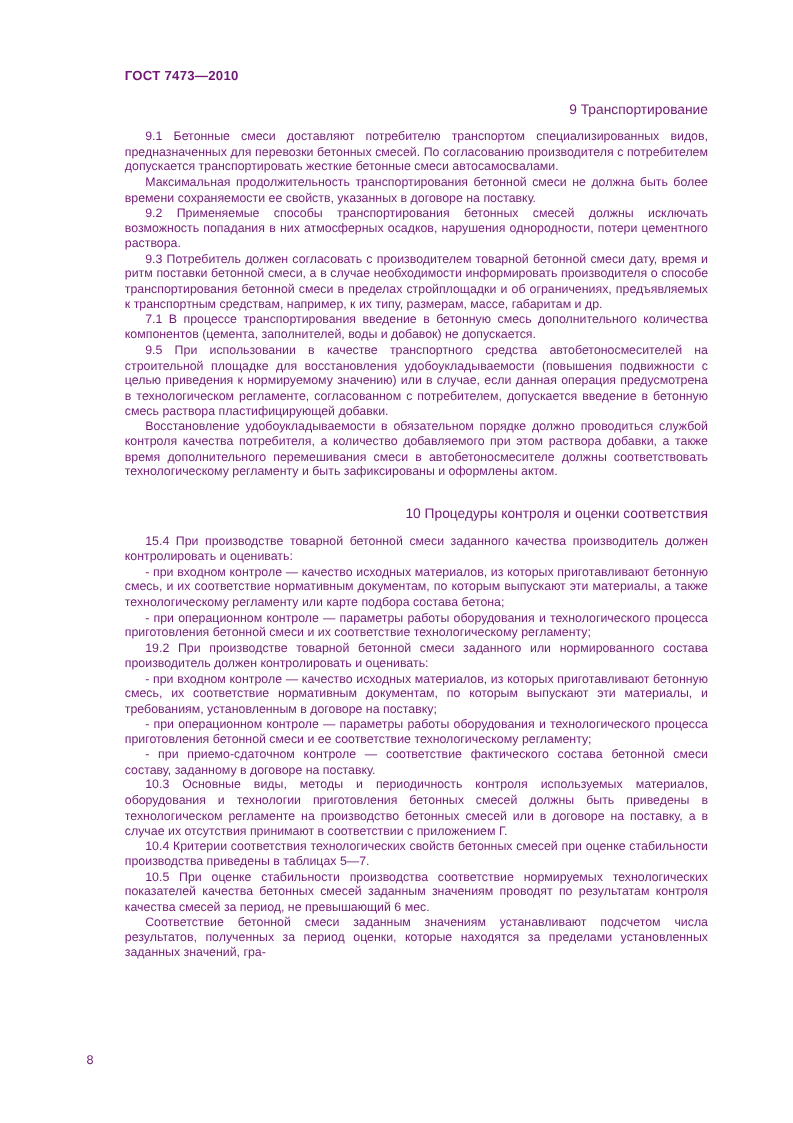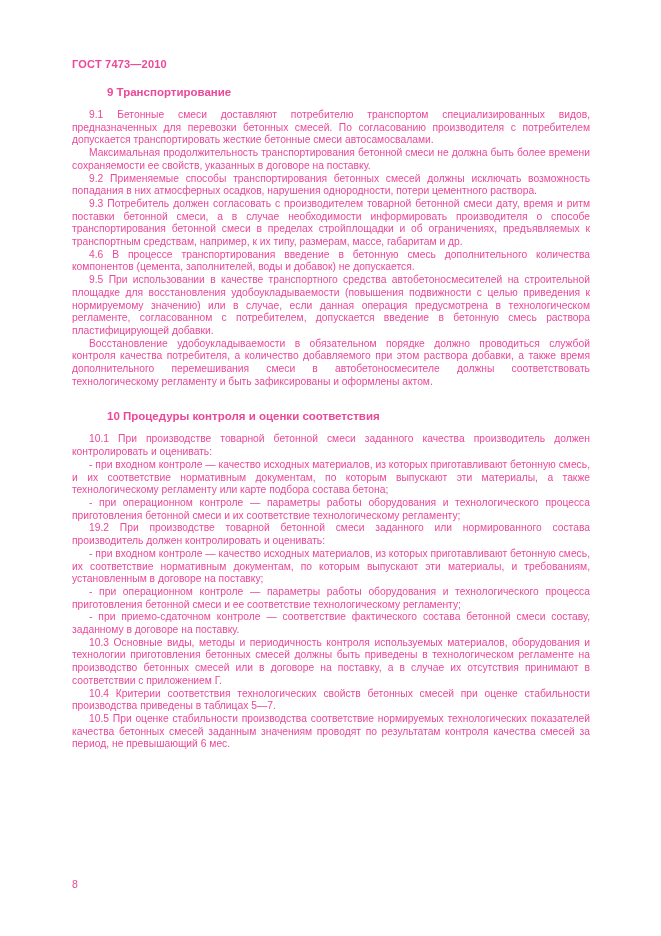--- a/index.html
+++ b/index.html
@@ -6,35 +6,36 @@
     margin: 0;
     padding: 0;
     background: #ffffff;
   }
   .page {
     position: relative;
     width: 661px;
     height: 936px;
     background: #ffffff;
     box-sizing: border-box;
-    padding: 58px 71px 0 72px;
+    padding: 58px 71px 0 104px;
     font-family: "Liberation Sans", sans-serif;
-    color: #ec4899;
+    color: #701a75;
     overflow: hidden;
   }
   .doc-header {
     font-size: 11px;
     font-weight: bold;
     letter-spacing: 0.2px;
     margin: 0 0 16px 0;
   }
   .section-heading {
     font-size: 11.5px;
-    font-weight: bold;
+    font-weight: normal;
     margin: 22px 0 11px 35px;
+    text-align: right;
   }
   .section-heading.first {
     margin-top: 0;
   }
   p.body-par {
     font-size: 10.3px;
     line-height: 12.7px;
     text-align: justify;
     text-indent: 17px;
     margin: 0;
@@ -52,32 +53,33 @@
 <div class="page">
 
   <div class="doc-header">ГОСТ 7473—2010</div>
 
   <h2 class="section-heading first">9  Транспортирование</h2>
 
   <p class="body-par">9.1  Бетонные смеси доставляют потребителю транспортом специализированных видов, предназначенных для перевозки бетонных смесей. По согласованию производителя с потребителем допускается транспортировать жесткие бетонные смеси автосамосвалами.</p>
   <p class="body-par">Максимальная продолжительность транспортирования бетонной смеси не должна быть более времени сохраняемости ее свойств, указанных в договоре на поставку.</p>
   <p class="body-par">9.2  Применяемые способы транспортирования бетонных смесей должны исключать возможность попадания в них атмосферных осадков, нарушения однородности, потери цементного раствора.</p>
   <p class="body-par">9.3  Потребитель должен согласовать с производителем товарной бетонной смеси дату, время и ритм поставки бетонной смеси, а в случае необходимости информировать производителя о способе транспортирования бетонной смеси в пределах стройплощадки и об ограничениях, предъявляемых к транспортным средствам, например, к их типу, размерам, массе, габаритам и др.</p>
-  <p class="body-par">4.6  В процессе транспортирования введение в бетонную смесь дополнительного количества компонентов (цемента, заполнителей, воды и добавок) не допускается.</p>
+  <p class="body-par">7.1  В процессе транспортирования введение в бетонную смесь дополнительного количества компонентов (цемента, заполнителей, воды и добавок) не допускается.</p>
   <p class="body-par">9.5  При использовании в качестве транспортного средства автобетоносмесителей на строительной площадке для восстановления удобоукладываемости (повышения подвижности с целью приведения к нормируемому значению) или в случае, если данная операция предусмотрена в технологическом регламенте, согласованном с потребителем, допускается введение в бетонную смесь раствора пластифицирующей добавки.</p>
   <p class="body-par">Восстановление удобоукладываемости в обязательном порядке должно проводиться службой контроля качества потребителя, а количество добавляемого при этом раствора добавки, а также время дополнительного перемешивания смеси в автобетоносмесителе должны соответствовать технологическому регламенту и быть зафиксированы и оформлены актом.</p>
 
   <h2 class="section-heading">10  Процедуры контроля и оценки соответствия</h2>
 
-  <p class="body-par">10.1  При производстве товарной бетонной смеси заданного качества производитель должен контролировать и оценивать:</p>
+  <p class="body-par">15.4  При производстве товарной бетонной смеси заданного качества производитель должен контролировать и оценивать:</p>
   <p class="body-par">-  при входном контроле — качество исходных материалов, из которых приготавливают бетонную смесь, и их соответствие нормативным документам, по которым выпускают эти материалы, а также технологическому регламенту или карте подбора состава бетона;</p>
   <p class="body-par">-  при операционном контроле — параметры работы оборудования и технологического процесса приготовления бетонной смеси и их соответствие технологическому регламенту;</p>
   <p class="body-par">19.2  При производстве товарной бетонной смеси заданного или нормированного состава производитель должен контролировать и оценивать:</p>
   <p class="body-par">-  при входном контроле — качество исходных материалов, из которых приготавливают бетонную смесь, их соответствие нормативным документам, по которым выпускают эти материалы, и требованиям, установленным в договоре на поставку;</p>
   <p class="body-par">-  при операционном контроле — параметры работы оборудования и технологического процесса приготовления бетонной смеси и ее соответствие технологическому регламенту;</p>
   <p class="body-par">-  при приемо-сдаточном контроле — соответствие фактического состава бетонной смеси составу, заданному в договоре на поставку.</p>
   <p class="body-par">10.3  Основные виды, методы и периодичность контроля используемых материалов, оборудования и технологии приготовления бетонных смесей должны быть приведены в технологическом регламенте на производство бетонных смесей или в договоре на поставку, а в случае их отсутствия принимают в соответствии с приложением Г.</p>
   <p class="body-par">10.4  Критерии соответствия технологических свойств бетонных смесей при оценке стабильности производства приведены в таблицах 5—7.</p>
   <p class="body-par">10.5  При оценке стабильности производства соответствие нормируемых технологических показателей качества бетонных смесей заданным значениям проводят по результатам контроля качества смесей за период, не превышающий 6 мес.</p>
+  <p class="body-par">Соответствие бетонной смеси заданным значениям устанавливают подсчетом числа результатов, полученных за период оценки, которые находятся за пределами установленных заданных значений, гра-</p>
 
   <div class="page-number">8</div>
 
 </div>
 
 </body></html>

